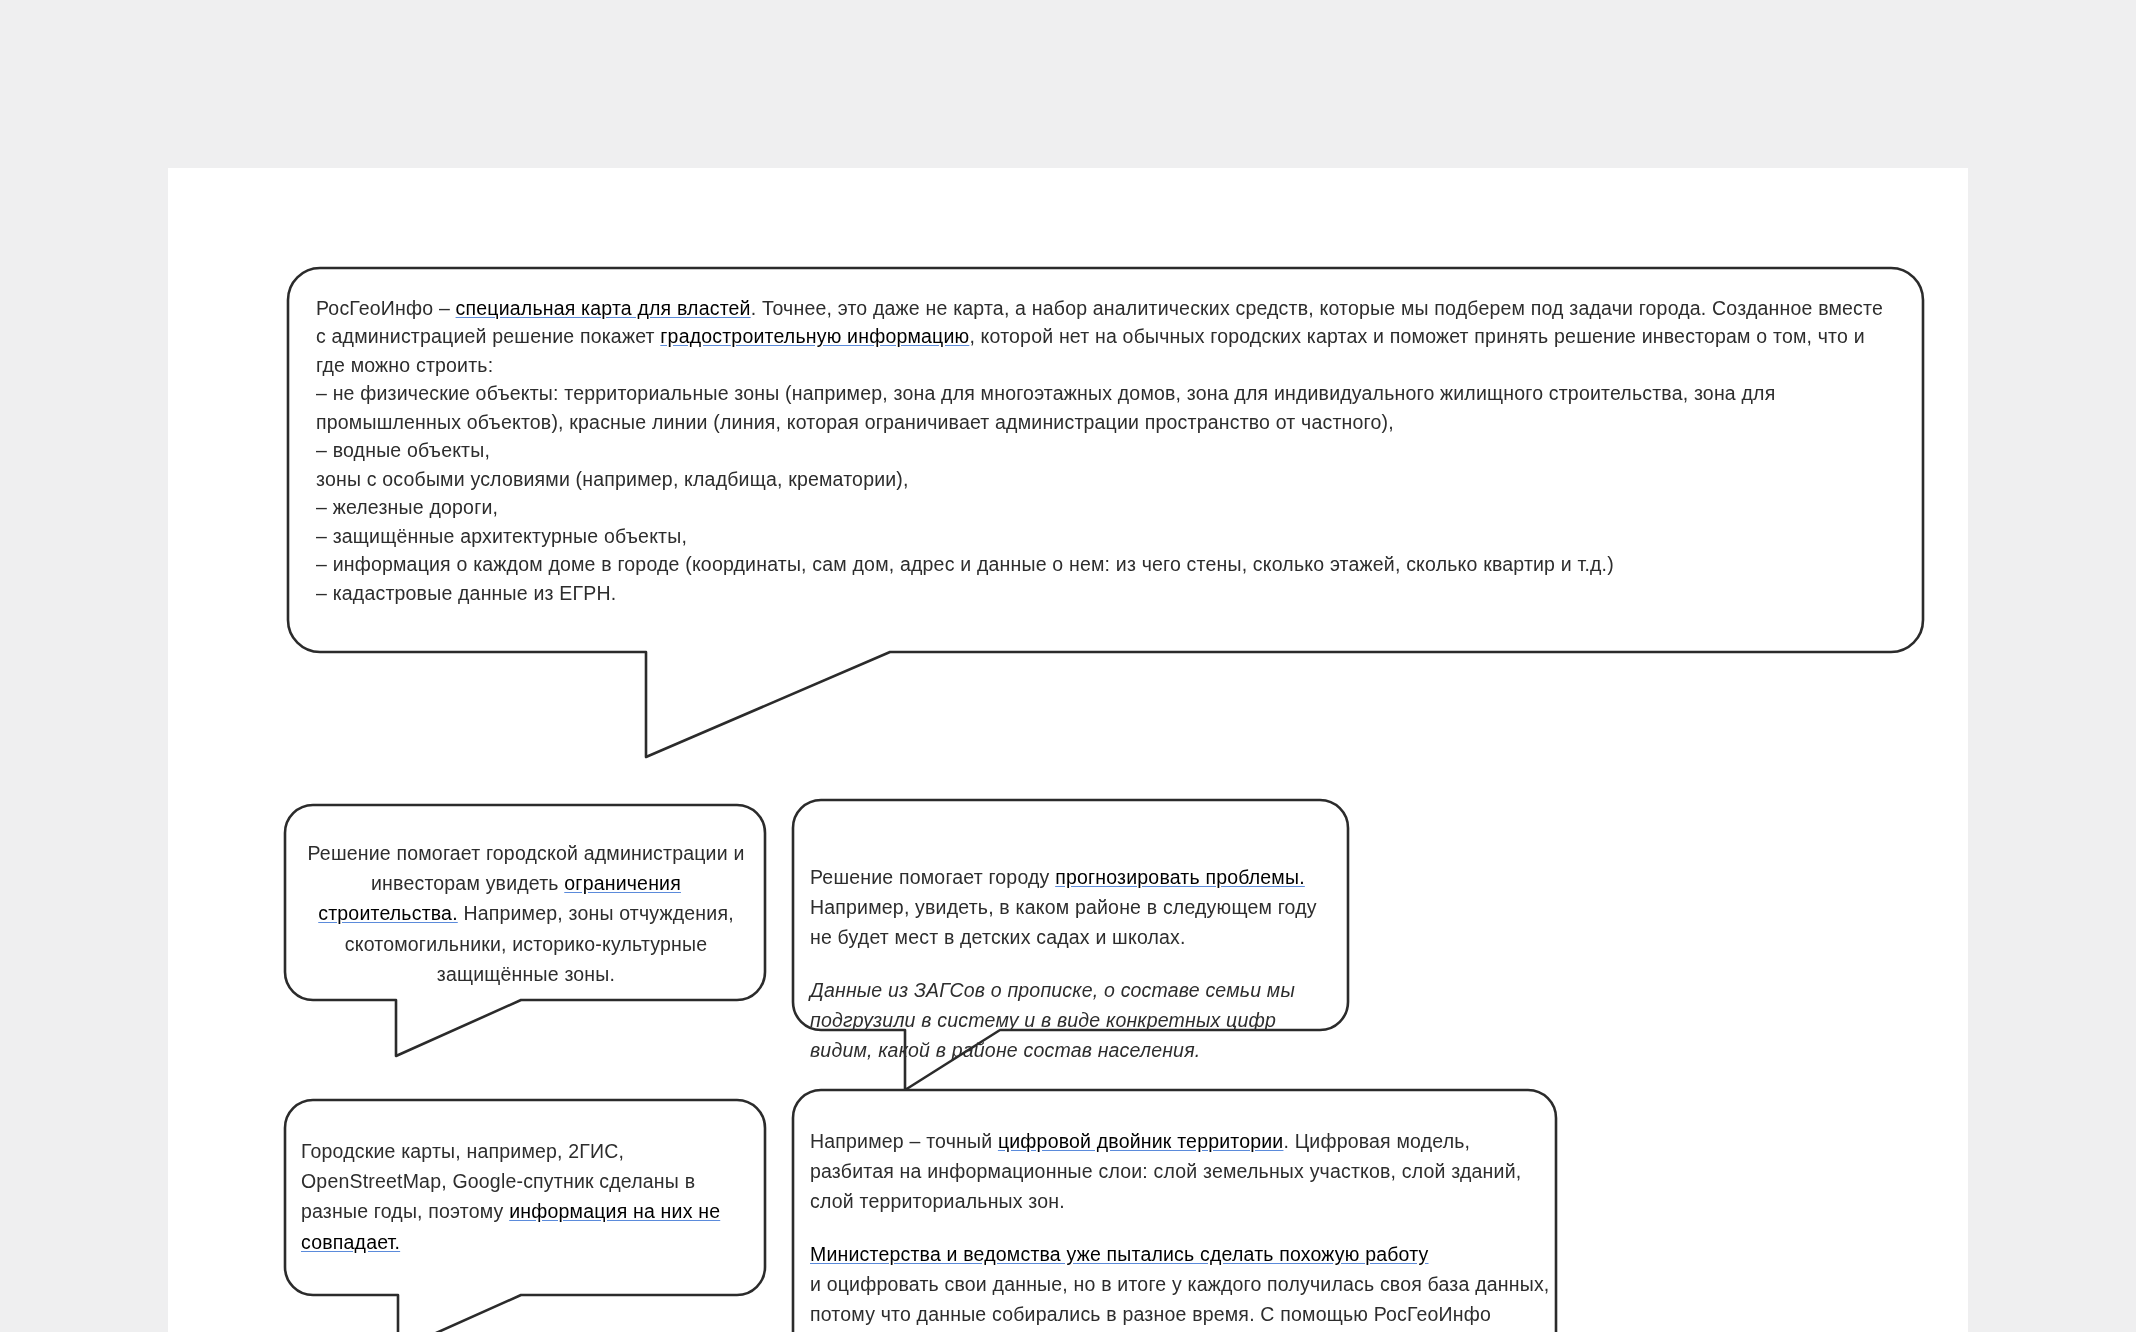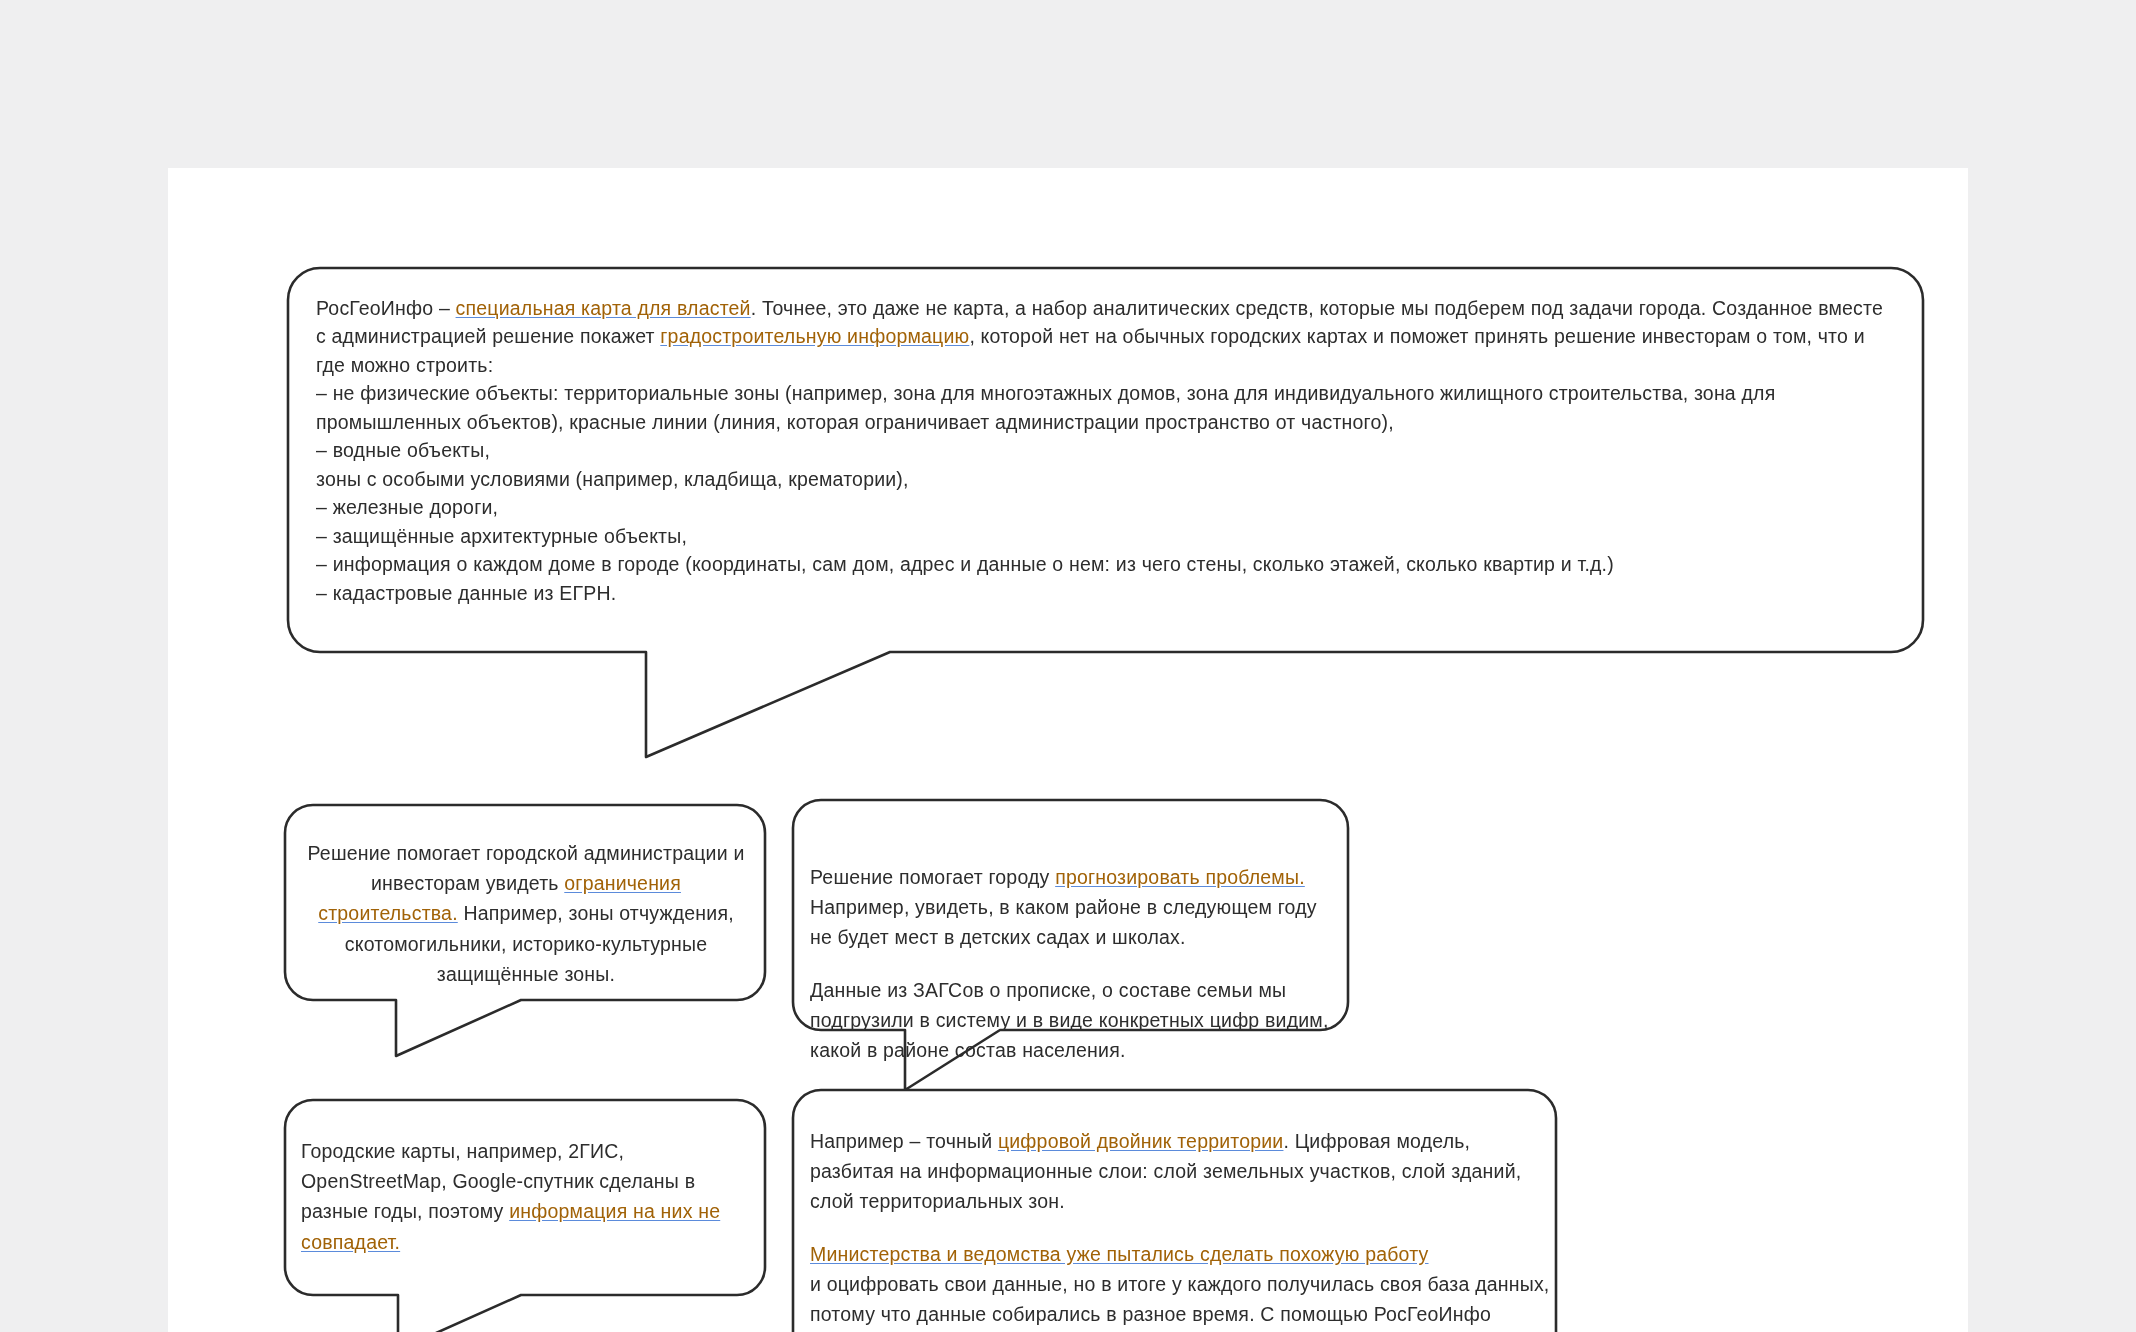--- a/index.html
+++ b/index.html
@@ -82,27 +82,28 @@
 
   .b-right2 {
     left: 810px;
     top: 1126px;
     width: 740px;
     font-size: 19.5px;
     line-height: 1.55;
   }
 
   a.lnk, .lnk {
-    color: #a16207;
+    color: #000000;
     text-decoration: underline;
     text-decoration-color: #5b8bdb;
     text-underline-offset: 2px;
   }
 
   .ital {
+    font-style: italic;
   }
 
   .para-gap {
     display: block;
     height: 22px;
   }
 
   .line {
     display: block;
   }

